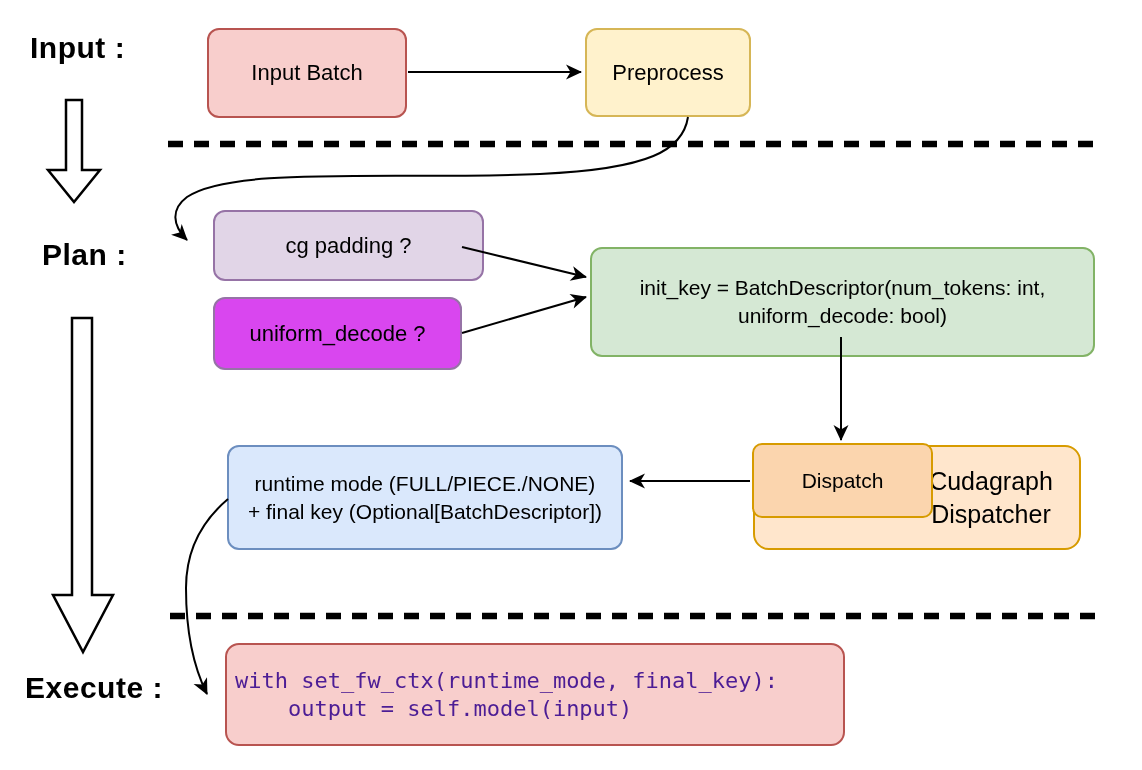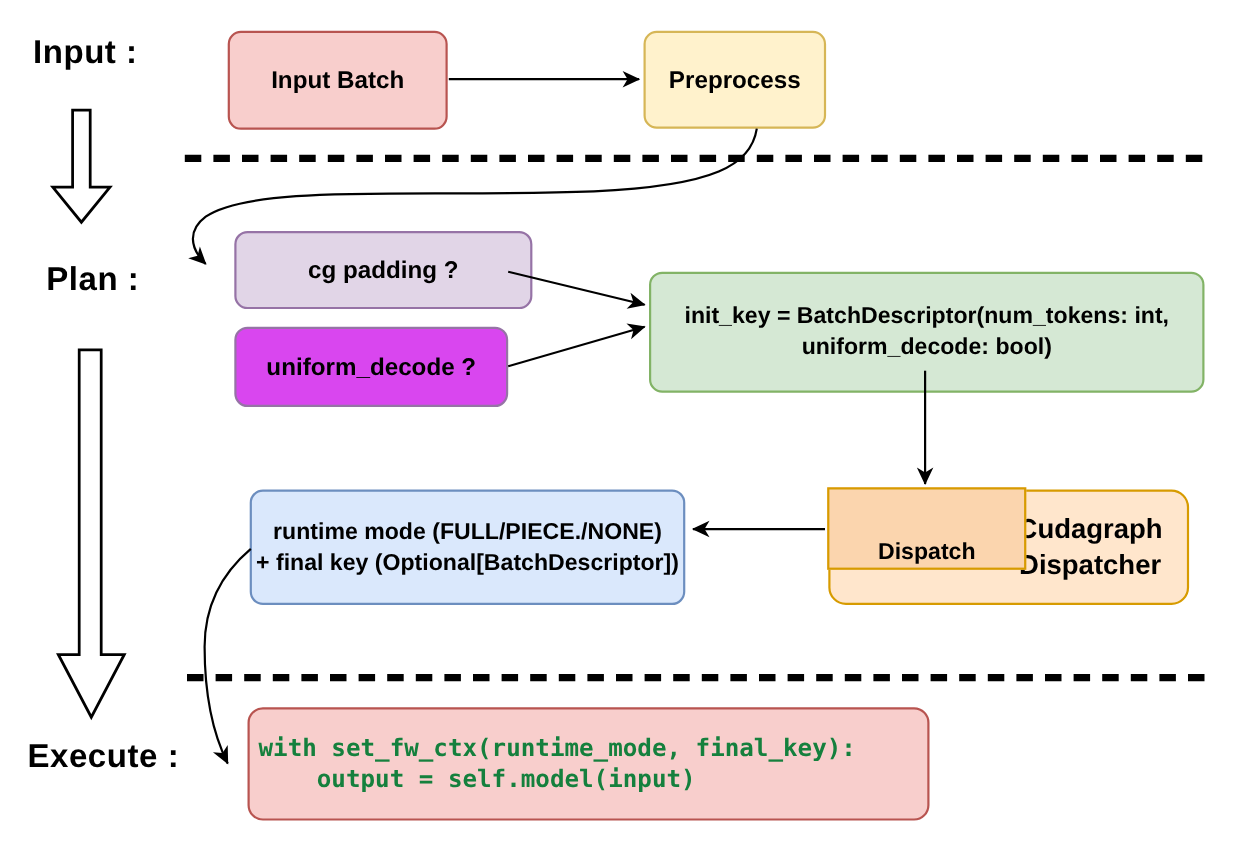--- a/index.html
+++ b/index.html
@@ -10,36 +10,36 @@
   .stage-label{
     position:absolute;font-weight:700;font-size:30px;letter-spacing:0.5px;white-space:nowrap;
   }
   #label-input{left:30px;top:31px;}
   #label-plan{left:42px;top:238px;}
   #label-execute{left:25px;top:671px;}
 
   .node{
     position:absolute;box-sizing:border-box;border:2px solid #000;border-radius:12px;
     display:flex;flex-direction:column;align-items:center;justify-content:center;
-    text-align:center;line-height:1.32;font-weight:bold;
+    text-align:center;line-height:1.32;
   }
   #node-input-batch{left:207px;top:28px;width:200px;height:90px;font-size:22px;z-index:1;}
   #node-preprocess{left:585px;top:28px;width:166px;height:89px;font-size:22px;z-index:1;}
   #node-cg-padding{left:213px;top:210px;width:271px;height:71px;font-size:22px;z-index:1;}
   #node-uniform-decode{left:213px;top:297px;width:249px;height:73px;font-size:22px;z-index:1;}
   #node-init-key{left:590px;top:226px;width:505px;height:110px;font-size:21px;z-index:1;margin-top:21px;}
   #node-cudagraph{left:753px;top:445px;width:328px;height:105px;font-size:25px;z-index:1;
     flex-direction:row;justify-content:flex-end;border-radius:16px;}
   #node-cudagraph .wrap-label{width:176px;text-align:center;line-height:1.3;}
-  #node-dispatch{left:752px;top:443px;width:181px;height:75px;font-size:21px;z-index:2;border-radius:0;justify-content:flex-end;}
+  #node-dispatch{left:752px;top:443px;width:181px;height:75px;font-size:21px;z-index:2;border-radius:10px;}
   #node-runtime{left:227px;top:445px;width:396px;height:105px;font-size:21px;z-index:1;}
   #node-execute-code{
     left:225px;top:643px;width:620px;height:103px;z-index:1;border-radius:14px;
     align-items:flex-start;justify-content:center;text-align:left;padding-left:8px;
-    font-family:"DejaVu Sans Mono","Liberation Mono",monospace;font-size:22px;line-height:28px;color:#15803d;
+    font-family:"DejaVu Sans Mono","Liberation Mono",monospace;font-size:22px;line-height:28px;color:#4c1d95;
   }
   .code-line{white-space:pre;}
   svg.overlay{position:absolute;left:0;top:0;z-index:3;pointer-events:none;}
 </style>
 </head>
 <body>
 
 <div class="canvas">
 
   <div class="stage-label" id="label-input">Input :</div>

